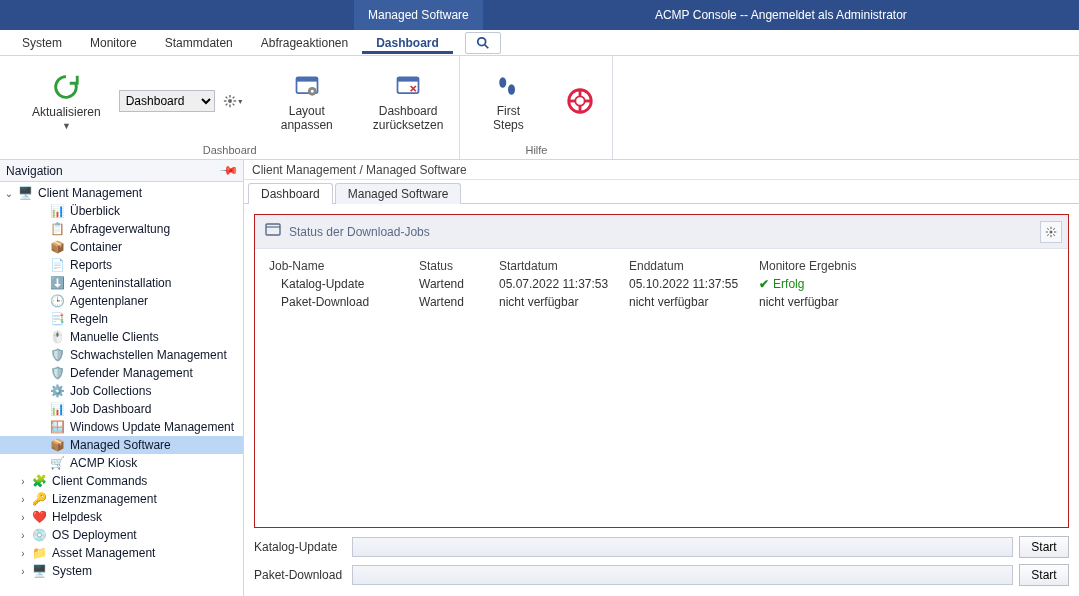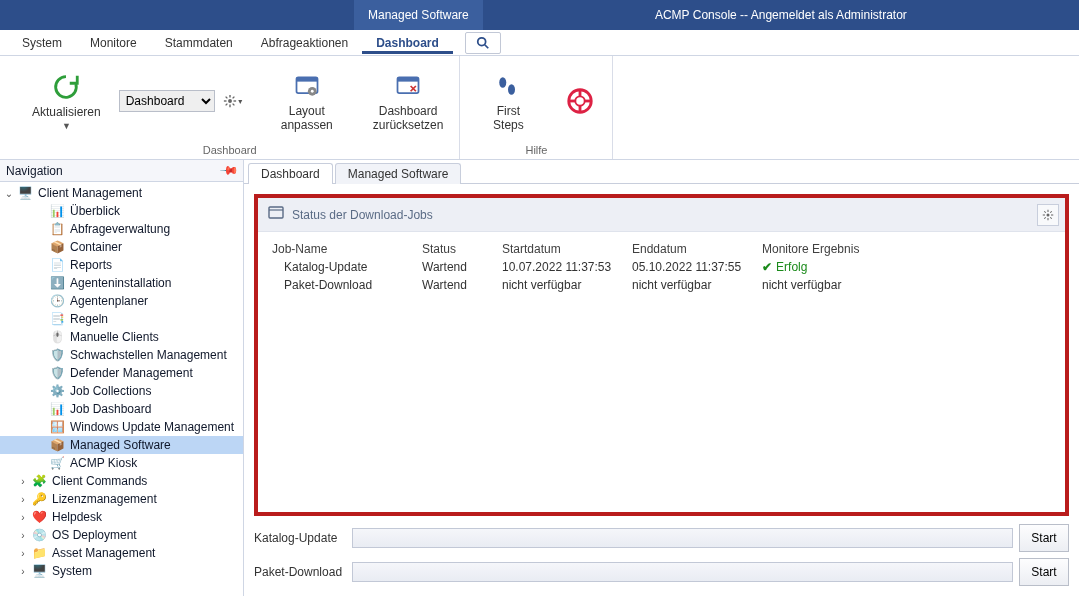--- a/index.html
+++ b/index.html
@@ -48,37 +48,37 @@
 .indent-2 { padding-left: 36px; }
 
 
 .main { flex: 1; display: flex; flex-direction: column; }
 .breadcrumb { height: 20px; border-bottom: 1px solid #e0e3ea; display: flex; align-items: center; padding: 0 8px; color: #444; background: #fff; }
 .content-tabs { height: 24px; display: flex; align-items: flex-end; border-bottom: 1px solid #c8cedc; padding-left: 4px; background: #fff; }
 .ctab { padding: 3px 12px; border: 1px solid #c8cedc; border-bottom: none; background: #f1f3f8; margin-right: 2px; border-radius: 3px 3px 0 0; cursor: default; color: #333; position: relative; top: 1px; }
 .ctab.active { background: #fff; }
 
 .panel-area { flex: 1; padding: 10px; background: #fff; display: flex; flex-direction: column; gap: 8px; }
-.status-panel { border: 4px solid #b91c1c; flex: 1; display: flex; flex-direction: column; }
+.status-panel { border: 1px solid #b91c1c; flex: 1; display: flex; flex-direction: column; }
 .status-header { height: 34px; background: #edeff5; border-bottom: 1px solid #dfe3ec; display: flex; align-items: center; justify-content: space-between; padding: 0 6px 0 10px; }
 .status-header .title { color: #5a6b85; font-size: 18px; font-weight: 400; display: flex; align-items: center; gap: 8px; }
 .status-header .gearbtn { width: 22px; height: 22px; border: 1px solid #c8cedc; background: #f8f9fb; display: flex; align-items: center; justify-content: center; cursor: default; }
 
 .table-wrap { padding: 8px; }
 .jobs-table { width: 100%; border-collapse: collapse; table-layout: fixed; }
 .jobs-table th { text-align: left; font-weight: 400; color: #404040; padding: 2px 6px; border-bottom: 0; }
 .jobs-table td { padding: 2px 6px; color: #333; }
 .result-ok { color: #1a8a1a; display: inline-flex; align-items: center; gap: 4px; }
 .check { color: #1a8a1a; font-weight: bold; }
 
 .progress-rows { display: flex; flex-direction: column; gap: 6px; }
 .prow { display: flex; align-items: center; gap: 6px; }
 .prow .plabel { width: 92px; color: #333; }
 .prow .pbar { flex: 1; height: 20px; border: 1px solid #c2c8d6; background: linear-gradient(#f5f6fa,#e9ecf3); }
-.prow .pstart { width: 50px; height: 28px; border: 1px solid #b9bec9; background: linear-gradient(#fdfdfe,#eceef3); cursor: default; display: flex; align-items: center; justify-content: center; }
+.prow .pstart { width: 50px; height: 22px; border: 1px solid #b9bec9; background: linear-gradient(#fdfdfe,#eceef3); cursor: default; display: flex; align-items: center; justify-content: center; }
 
 .pin-icon { transform: rotate(45deg); display:inline-block; }
 </style>
 </head>
 <body>
 
 <div class="titlebar">
   <div class="titlebar-spacer"></div>
   <div class="context-tab">Managed Software</div>
   <div class="apptitle">ACMP Console -- Angemeldet als Administrator</div>
@@ -309,20 +309,21 @@
           <div class="tree-row indent-1">
             <span class="exp">›</span>
             <span class="ic">🖥️</span>
             <span class="tlabel">System</span>
           </div>
         </div>
     </div>
   </div>
 
   <div class="main">
+    <div class="breadcrumb">Client Management / Managed Software</div>
     <div class="content-tabs">
       <div class="ctab active">Dashboard</div>
       <div class="ctab">Managed Software</div>
     </div>
 
     <div class="panel-area">
       <div class="status-panel">
         <div class="status-header">
           <div class="title">
             <span>
@@ -364,21 +365,21 @@
                 <th>Status</th>
                 <th>Startdatum</th>
                 <th>Enddatum</th>
                 <th>Monitore Ergebnis</th>
               </tr>
             </thead>
             <tbody id="jobs-tbody">
                 <tr>
                   <td style="padding-left:18px">Katalog-Update</td>
                   <td>Wartend</td>
-                  <td>10.07.2022 11:37:53</td>
+                  <td>05.07.2022 11:37:53</td>
                   <td>05.10.2022 11:37:55</td>
                   <td><span class="result-ok">
                       <span class="check">✔</span>
                       <span>Erfolg</span>
                     </span></td>
                 </tr>
                 <tr>
                   <td style="padding-left:18px">Paket-Download</td>
                   <td>Wartend</td>
                   <td>nicht verfügbar</td>

